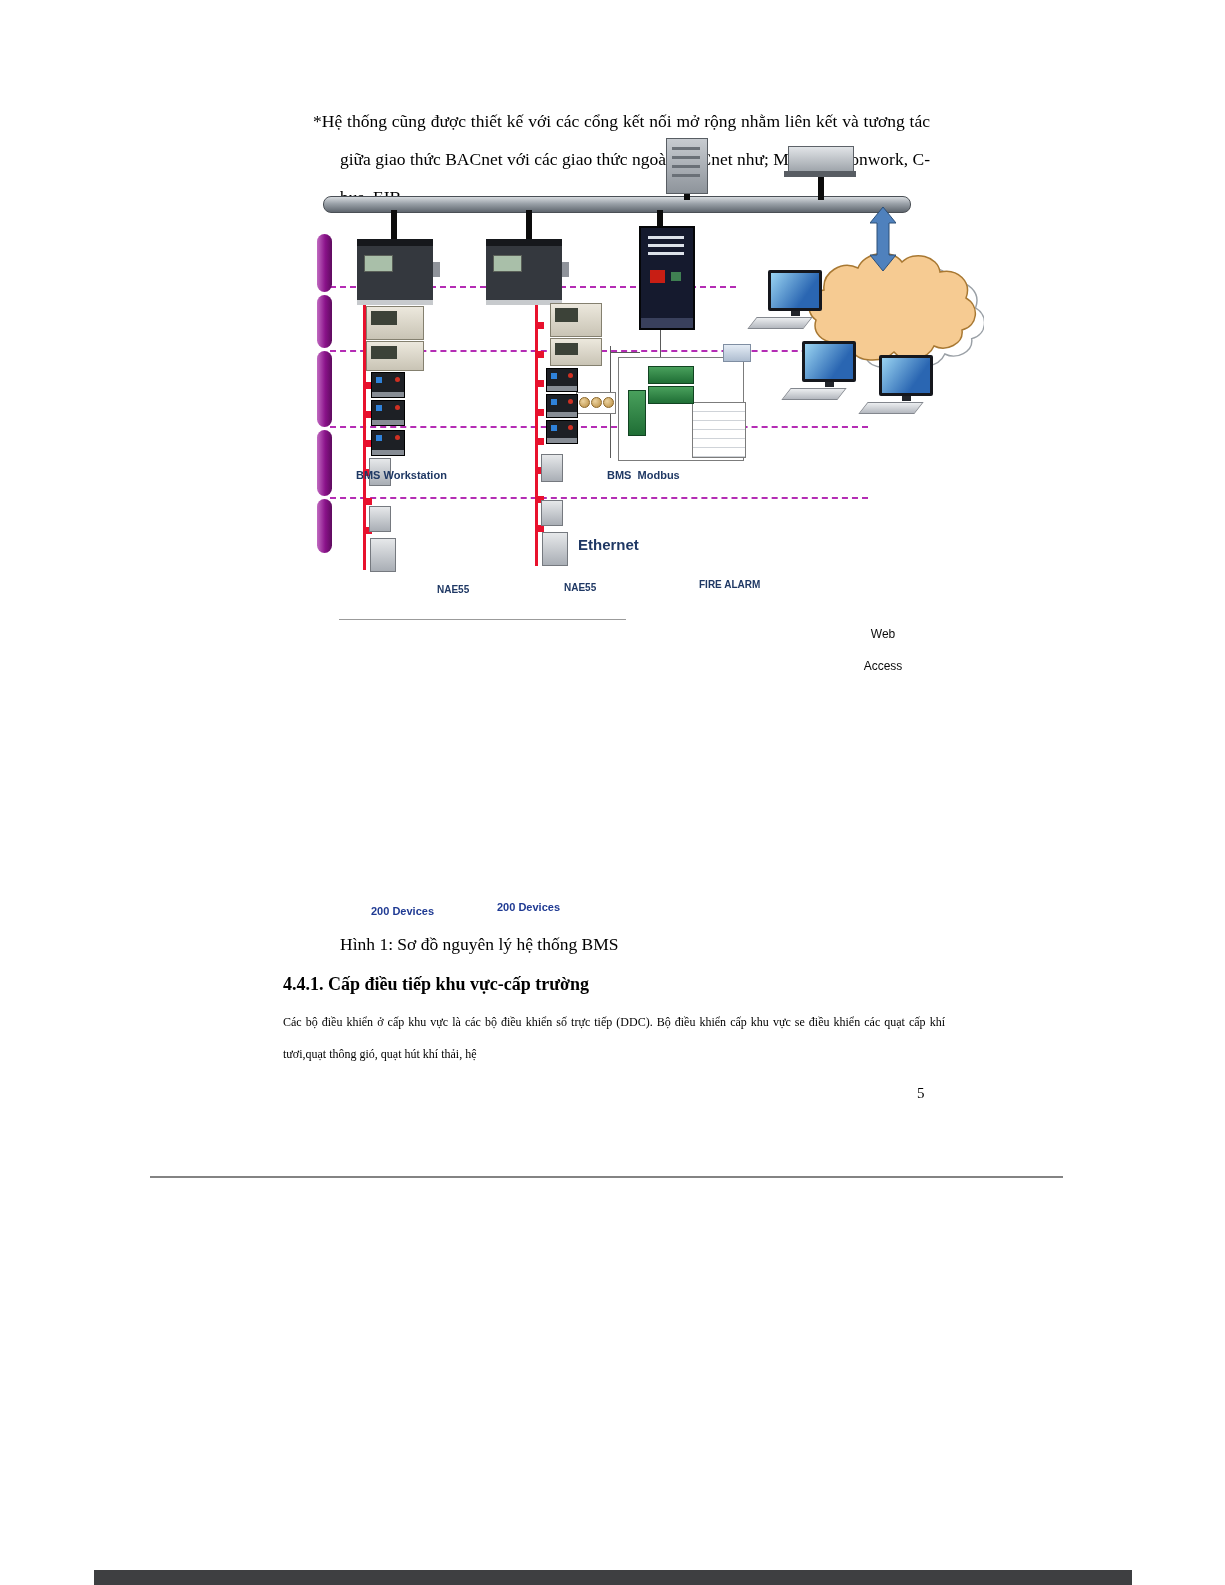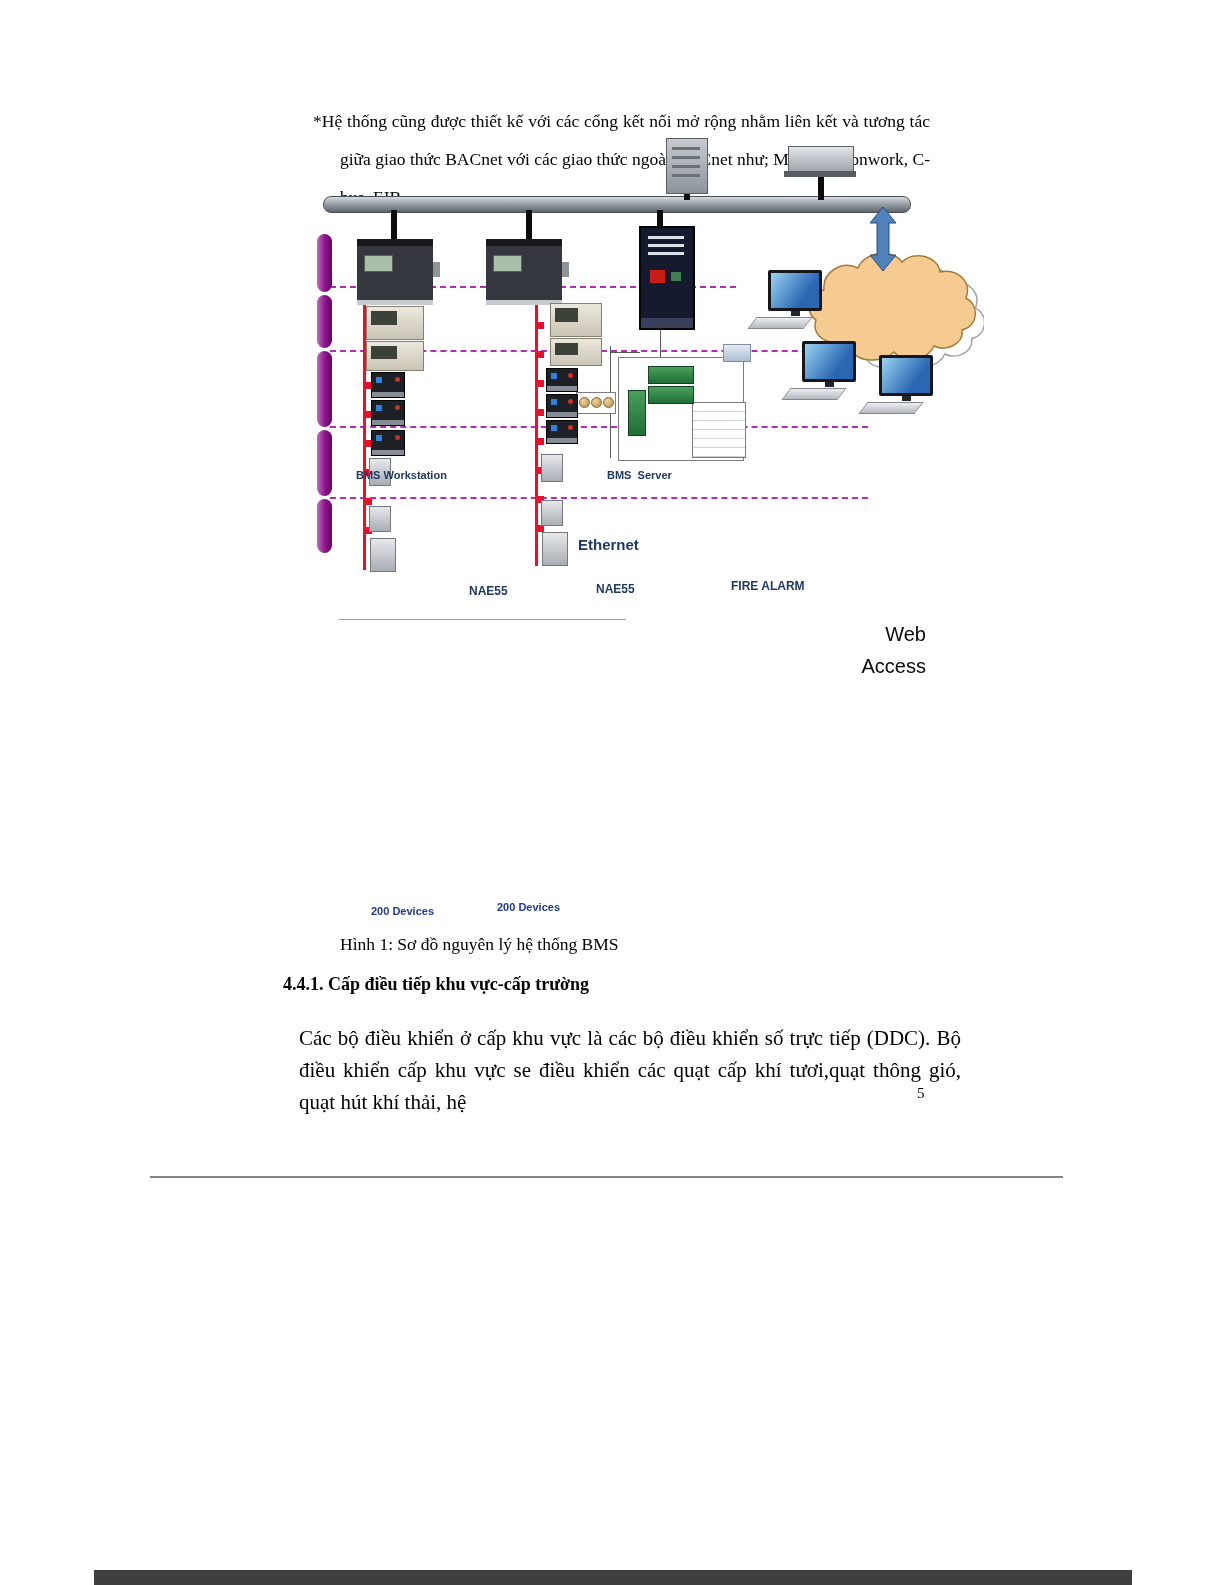--- a/index.html
+++ b/index.html
@@ -11,21 +11,21 @@
   
   .p1 {
     position:absolute; left:313px; top:102px; width:590px;
     padding-left:27px; text-indent:-27px;
     font-size:17.5px; line-height:38px; text-align:justify; margin:0;
   }
   .p2 { position:absolute; left:313px; top:201px; font-size:17.5px; margin:0; z-index:5; white-space:nowrap; }
   .p2 b { font-weight:bold; }
   .caption { position:absolute; left:340px; top:934px; font-size:17.5px; margin:0;text-align:right; }
   .heading { position:absolute; left:283px; top:974px; font-size:18px; font-weight:bold; margin:0; }
-  .bodytext { position:absolute; left:283px; top:1006px; width:662px; font-size:21px; line-height:32px; text-align:justify; margin:16px; }
+  .bodytext { position:absolute; left:283px; top:1006px; width:662px; font-size:12px; line-height:32px; text-align:justify; margin:0; }
   .pagenum { position:absolute; left:917px; top:1085px; font-size:15px; }
   .footer-rule { position:absolute; left:150px; top:1176px; width:913px; height:0; border-top:2px solid #838383; }
   .bottom-strip { position:absolute; left:94px; top:1570px; width:1038px; height:15px; background:#3e3f41; }
 
   
   .dash { position:absolute; height:0; border-top:2px dashed #b42cb4; z-index:1; }
   .pipe { position:absolute; left:323px; top:196px; width:586px; height:15px; border-radius:8px;
           background:linear-gradient(#d7dbdf,#9aa1a8 45%,#5f666e); border:1px solid #4a4f55; z-index:2; }
   .stub { position:absolute; width:6px; background:#0c0c0c; z-index:2; }
   .pbar { position:absolute; left:317px; width:15px; border-radius:8px;
@@ -79,26 +79,26 @@
   .sensor { position:absolute; width:9px; height:9px; border-radius:50%;
          background:radial-gradient(circle at 35% 35%, #ecd3a0, #b98c3f); border:1px solid #8a6527; z-index:3; }
   .bdev { position:absolute; background:linear-gradient(#e4ecf5,#aebdd0); border:1px solid #7f8ea2; z-index:3; }
 
   .cloudwrap { position:absolute; left:804px; top:246px; z-index:2; }
   .arrowwrap { position:absolute; left:870px; top:207px; z-index:3; }
 
   
   .lbl { position:absolute; font-family:"Liberation Sans","DejaVu Sans",sans-serif; font-weight:bold;
          color:#1f3864; z-index:5; white-space:pre; }
-  .lbl.small { font-size:12px;margin-left:32px; }
+  .lbl.small { font-size:10px; }
   .lbl.mid   { font-size:11px; }
   .lbl.big   { font-size:15px; }
   .lbl.blue  { color:#1f3a93; font-size:11px; }
-  .webaccess { position:absolute; left:840px; top:618px; width:86px; text-align:right;
-         font-family:"Liberation Sans","DejaVu Sans",sans-serif; font-size:20px; color:#0a0a0a;
+  .webaccess { position:absolute; left:840px; top:618px; width:86px; text-align:center;
+         font-family:"Liberation Sans","DejaVu Sans",sans-serif; font-size:12px; color:#0a0a0a;
          line-height:32px; z-index:5; }
 </style>
 </head>
 <body>
 
 <div class="page">
 
   <p class="p1">*Hệ thống cũng được thiết kế với các cổng kết nối mở rộng nhằm liên kết và tương tác giữa giao thức BACnet với các giao thức ngoài BACnet như; Modbus, Lonwork, C-bus, EIB...</p>
 
   <div>
@@ -239,21 +239,21 @@
     <div class="gboard" style="left:648px;top:386px;width:44px;height:16px"></div>
     <div class="gboard" style="left:628px;top:390px;width:16px;height:44px"></div>
     <div class="bdev" style="left:723px;top:344px;width:26px;height:16px"></div>
     <div class="wbox lines" style="left:692px;top:402px;width:52px;height:54px"></div>
     <div class="wbox" style="left:576px;top:392px;width:38px;height:20px"></div>
     <div class="sensor" style="left:579px;top:397px"></div>
     <div class="sensor" style="left:591px;top:397px"></div>
     <div class="sensor" style="left:603px;top:397px"></div>
 
     <div class="lbl mid" style="left:356px;top:469px">BMS Workstation</div>
-    <div class="lbl mid" style="left:607px;top:469px">BMS  Server</div>
+    <div class="lbl mid" style="left:607px;top:469px">BMS  Modbus</div>
     <div class="lbl big" style="left:578px;top:536px">Ethernet</div>
     <div class="lbl small" style="left:437px;top:584px">NAE55</div>
     <div class="lbl small" style="left:564px;top:582px">NAE55</div>
     <div class="lbl small" style="left:699px;top:579px">FIRE ALARM</div>
     <div class="webaccess">
       <div>Web</div>
       <div>Access</div>
     </div>
     <div class="lbl blue" style="left:371px;top:905px">200 Devices</div>
     <div class="lbl blue" style="left:497px;top:901px">200 Devices</div>

